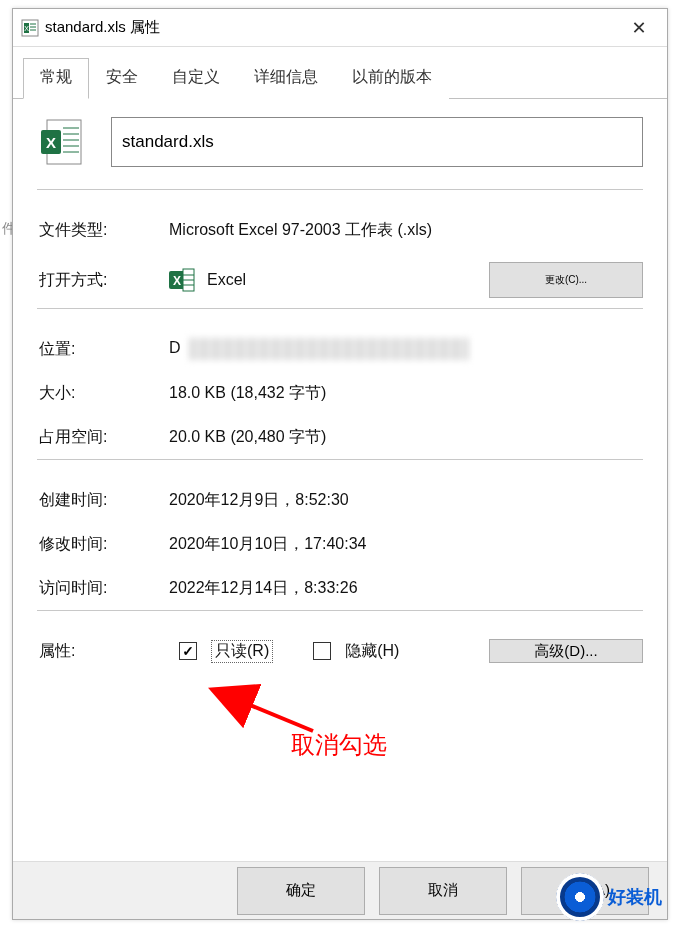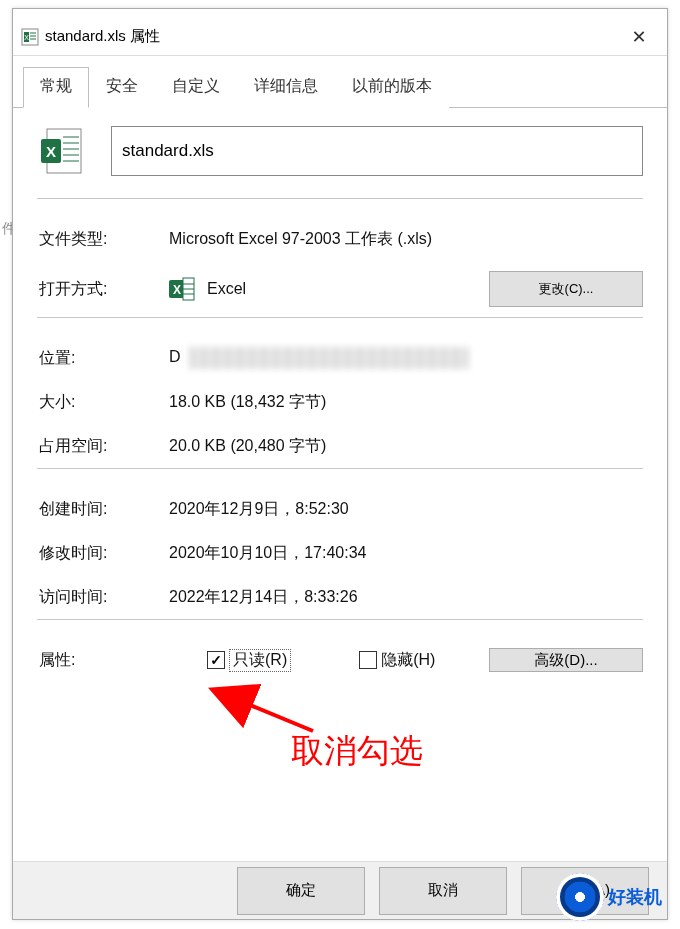--- a/index.html
+++ b/index.html
@@ -22,21 +22,20 @@
     background: #fff;
     border: 1px solid #aaa;
     box-shadow: 0 0 4px rgba(0,0,0,0.15);
   }
   .titlebar {
     height: 38px;
     display: flex;
     align-items: center;
     padding: 0 8px;
     border-bottom: 1px solid #ddd;
-    margin-top: 9px;
   }
   .titlebar .app-icon { width: 18px; height: 18px; margin-right: 6px; }
   .titlebar .title { flex: 1; font-size: 15px; color: #000; }
   .titlebar .close {
     width: 40px; height: 30px;
     display: flex; align-items: center; justify-content: center;
     font-size: 18px; color: #333;
     cursor: pointer;
   }
   .tabs {
@@ -92,54 +91,54 @@
     justify-content: space-between;
   }
   .row .lbl { width: 130px; color: #111; font-size: 16px; }
   .row .val { flex: 1; color: #111; font-size: 16px; }
   .open-with-row { display: flex; align-items: center; }
   .excel-icon { width: 26px; height: 26px; margin-right: 12px; }
   .change-btn {
     width: 154px; height: 36px;
     background: #e1e1e1;
     border: 1px solid #adadad;
-    font-size: 13px;
+    font-size: 10px;
     cursor: pointer;
   }
   .blurred {
     display: inline-block;
     width: 280px; height: 22px;
     background: repeating-linear-gradient(90deg,#ddd,#ddd 6px,#e8e8e8 6px,#e8e8e8 12px);
     filter: blur(3px);
     vertical-align: middle;
     margin-left: 4px;
   }
   .attrs-row { display: flex; align-items: center; gap: 10px; }
-  .chk-group { display: inline-flex; align-items: center; gap: 4px; margin-left: 28px; }
+  .chk-group { display: inline-flex; align-items: center; gap: 14px; }
   .chk {
     width: 18px; height: 18px;
     border: 1px solid #333;
     background: #fff;
     display: inline-flex; align-items: center; justify-content: center;
     font-size: 14px; line-height: 1;
   }
   .chk.checked::after { content: "✓"; color: #000; font-weight: bold; }
   .chk-label { font-size: 16px; }
   .chk-label.boxed { border: 1px dotted #666; padding: 0 3px; }
   .adv-btn {
     width: 154px; height: 24px;
     background: #e1e1e1;
     border: 1px solid #adadad;
     font-size: 15px;
     cursor: pointer;
   }
   .annotation {
     position: absolute;
     left: 278px; top: 720px;
-    font-size: 33px;
+    font-size: 24px;
     color: #ff0000;
     font-weight: 500;
     pointer-events: none;
   }
   .footer {
     position: absolute;
     left: 0; right: 0; bottom: 0;
     height: 58px;
     background: #f0f0f0;
     border-top: 1px solid #ddd;

